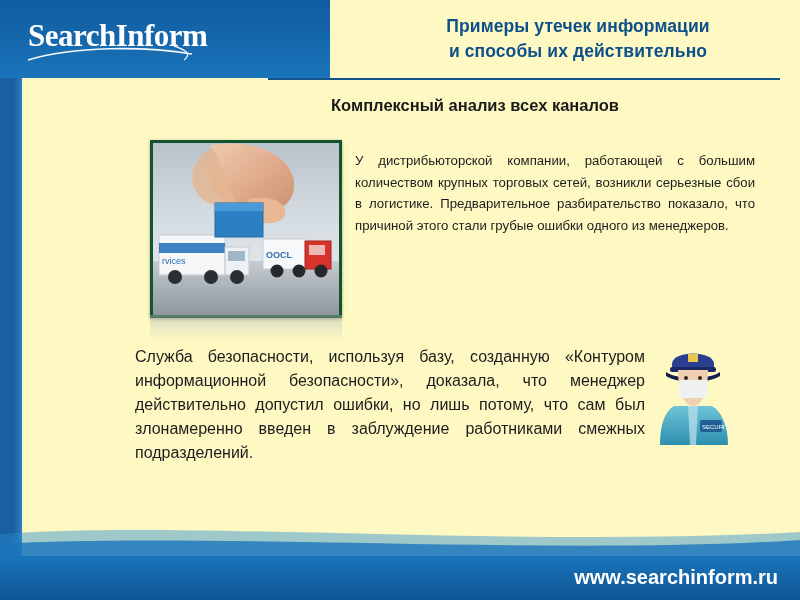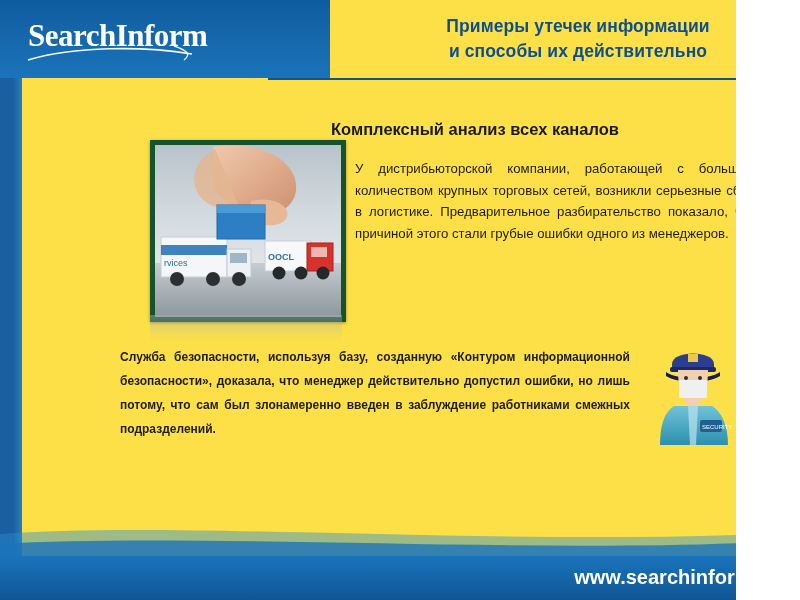--- a/index.html
+++ b/index.html
@@ -8,23 +8,23 @@
   }
   body {
     width: 800px;
     height: 600px;
     font-family: "Liberation Sans", sans-serif;
     background: #ffffff;
     overflow: hidden;
   }
   .slide {
     position: relative;
-    width: 736px;
+    width: 800px;
     height: 600px;
-    background: #fde047;
+    background: #fef9c3;
     overflow: hidden;
   }
   
   .left-band {
     position: absolute;
     left: 0; top: 0;
     width: 22px; height: 600px;
     background: linear-gradient(to right, #1a5fa0 0%, #1a5fa0 60%, #2a7ec0 100%);
   }
   
@@ -87,66 +87,64 @@
   
   .subtitle {
     position: absolute;
     left: 175px;
     top: 96px;
     width: 600px;
     text-align: center;
     font-size: 16.5px;
     font-weight: bold;
     color: #1a1a1a;
-    margin-top: 24px;
   }
   
   .photo {
     position: absolute;
     left: 150px;
     top: 140px;
     width: 186px;
     height: 172px;
-    border: 5px solid #14532d;
+    border: 3px solid #14532d;
     box-shadow: 0 1px 3px rgba(0,0,0,0.35);
     overflow: hidden;
     background: #dfe4e8;
   }
   .photo svg { display: block; }
   .photo-reflection {
     position: absolute;
     left: 150px;
     top: 315px;
     width: 192px;
     height: 26px;
     background: linear-gradient(to bottom, rgba(170,180,190,0.45), rgba(255,255,255,0));
     filter: blur(0.4px);
   }
   
   .para1 {
     position: absolute;
     left: 355px;
-    top: 158px;
+    top: 150px;
     width: 400px;
     font-size: 13.2px;
     line-height: 21.5px;
     color: #1d1d1d;
     text-align: justify;
   }
   
   .para2 {
     position: absolute;
-    left: 120px;
+    left: 135px;
     top: 345px;
     width: 510px;
-    font-size: 12px;
+    font-size: 16px;
     line-height: 24px;
     color: #1d1d1d;
     text-align: justify;
-    font-weight: bold;
   }
   
   .guard {
     position: absolute;
     left: 652px;
     top: 340px;
     width: 90px;
     height: 105px;
   }
   

